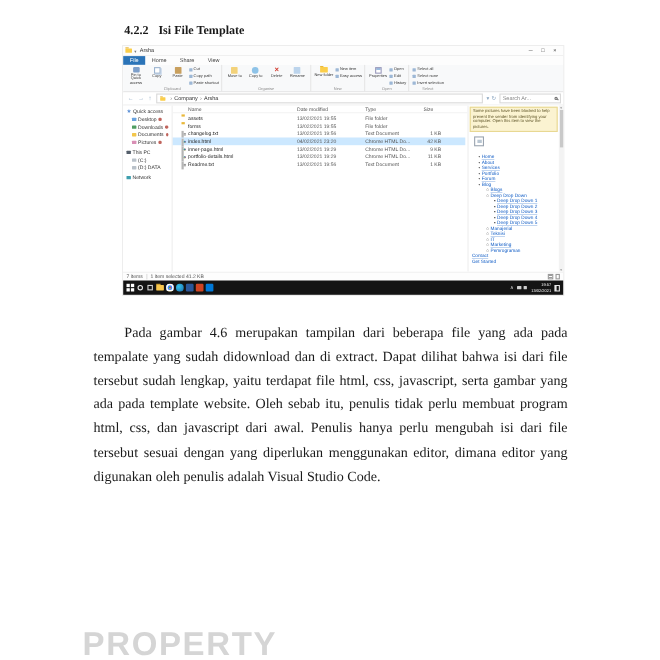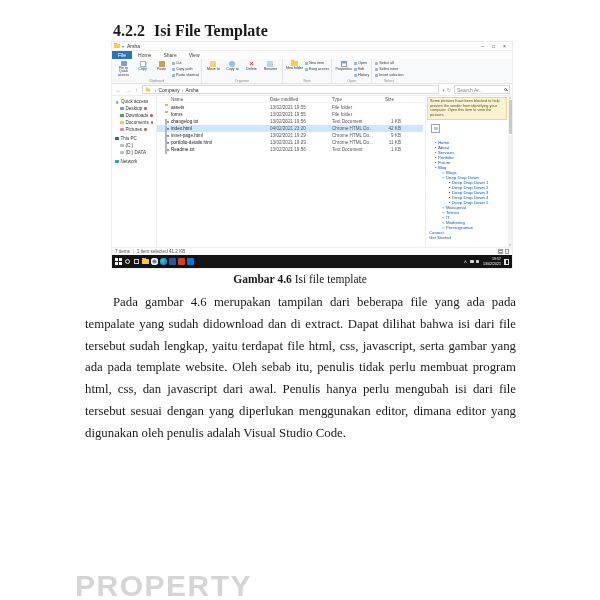--- a/index.html
+++ b/index.html
@@ -1,21 +1,21 @@
 <!DOCTYPE html>
 <html><head>
 <meta charset="utf-8">
 <style>
   * { margin:0; padding:0; box-sizing:border-box; }
   body { background:#ffffff; }
   .page { position:relative; width:600px; height:600px; background:#fff; overflow:hidden;
           font-family:"Liberation Serif", serif; color:#1a1a1a; }
 
   
-  .doc-heading { position:absolute; left:113px; top:22px; font-size:16px; font-weight:bold; }
+  .doc-heading { position:absolute; left:113px; top:22px; font-size:11px; font-weight:bold; }
   .doc-heading .num { margin-right:9px; }
   .doc-caption { position:absolute; left:85px; top:273px; width:430px; text-align:center; font-size:11.5px; }
   .doc-caption .cap-label { font-weight:bold; }
   .doc-body { position:absolute; left:85px; top:292px; width:431px; font-size:12.8px;
               line-height:21.8px; text-align:justify; text-indent:28px; }
   .watermark { position:absolute; left:75px; top:569px; font-family:"Liberation Sans", sans-serif;
                font-weight:bold; font-size:30px; letter-spacing:1.5px; color:#d5d5d5; }
 
   
   .shot { position:absolute; left:112px; top:42px; width:400px; height:226px; background:#fff;
@@ -555,20 +555,17 @@
         <span class="tray-dot"></span>
         <span class="clock">
           <div>19:57</div>
           <div>13/02/2021</div>
         </span>
         <span class="ic-notif"></span>
       </span>
     </div>
   </div>
 
-  <div class="doc-caption">
-    <span class="cap-label">Gambar 4.6</span><span> Isi file template</span>
-  </div>
 
   <div class="doc-body">Pada gambar 4.6 merupakan tampilan dari beberapa file yang ada pada tempalate yang sudah didownload dan di extract. Dapat dilihat bahwa isi dari file tersebut sudah lengkap, yaitu terdapat file html, css, javascript, serta gambar yang ada pada template website. Oleh sebab itu, penulis tidak perlu membuat program html, css, dan javascript dari awal. Penulis hanya perlu mengubah isi dari file tersebut sesuai dengan yang diperlukan menggunakan editor, dimana editor yang digunakan oleh penulis adalah Visual Studio Code.</div>
 
   <div class="watermark">PROPERTY</div>
 </div>
 
 </body></html>

